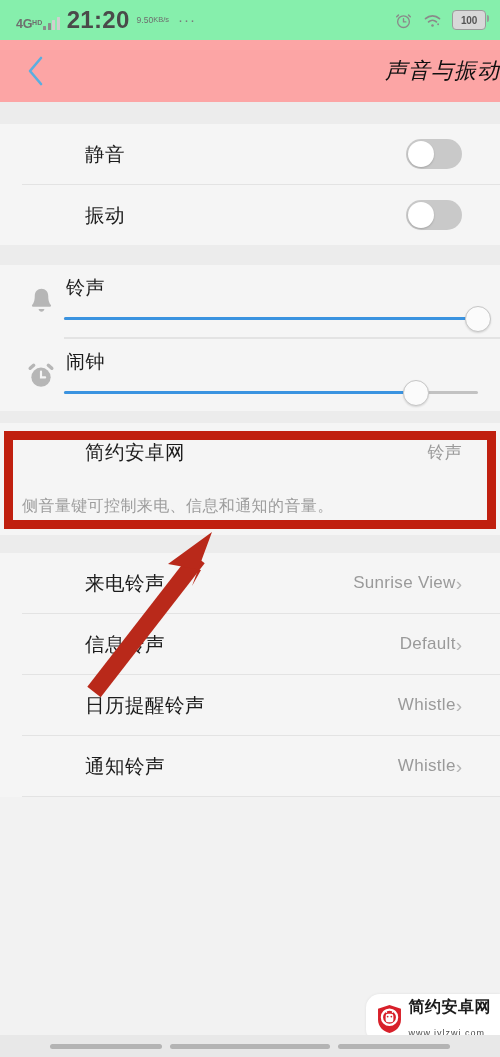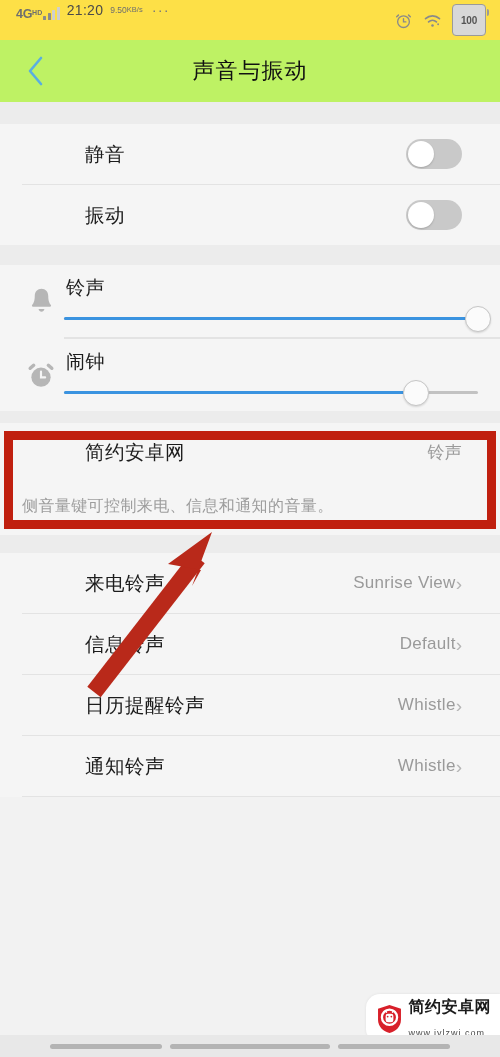--- a/index.html
+++ b/index.html
@@ -8,54 +8,55 @@
     font-family:"Liberation Sans","DejaVu Sans",sans-serif;
     background:#f2f2f2;
     color:#1a1a1a;
     position:relative;
     overflow:hidden;
   }
 
   
   .statusbar{
     height:40px; width:100%;
-    background:#fde047;
-    display:flex; align-items:flex-start;
+    background:#86efac;
+    display:flex; align-items:center;
     padding:0 14px 0 16px;
     position:relative;
   }
   .sb-left{display:flex;align-items:center;gap:7px;}
   .sig{display:flex;align-items:flex-end;position:relative;height:20px;}
   .sig-4g{font-size:12.5px;font-weight:bold;color:#6e6e6e;letter-spacing:-.3px;line-height:11px;}
   .sig-hd{font-size:7px;font-weight:bold;color:#6e6e6e;vertical-align:super;position:relative;top:-4px;}
   .bars{display:flex;align-items:flex-end;gap:1.5px;height:12px;margin-left:1px;}
   .bars i{display:block;width:3px;background:#8a8a8a;border-radius:.5px;}
   .bars i:nth-child(1){height:4px;}
   .bars i:nth-child(2){height:7px;}
   .bars i:nth-child(3){height:10px;background:#cfcfcf;}
   .bars i:nth-child(4){height:13px;background:#cfcfcf;}
-  .clock{font-size:14px;color:#4a4a4a;letter-spacing:.3px;font-weight:400;}
+  .clock{font-size:24px;color:#4a4a4a;letter-spacing:.3px;font-weight:700;}
   .netspeed{display:flex;align-items:flex-start;line-height:8px;color:#6e6e6e;}
   .netspeed .n1{font-size:8.5px;}
   .netspeed .n2{font-size:7.5px;}
   .dots{font-size:15px;color:#7a7a7a;letter-spacing:1px;margin-left:2px;line-height:10px;}
   .sb-right{position:absolute;right:14px;top:0;height:40px;display:flex;align-items:center;gap:9px;}
   .batt{
-    width:34px;height:32px;border:1.6px solid #9a9a9a;border-radius:4px;
+    width:34px;height:20px;border:1.6px solid #9a9a9a;border-radius:4px;
     display:flex;align-items:center;justify-content:center;position:relative;
     background:#d8d8d8;
   }
   .batt:after{content:"";position:absolute;right:-4px;top:4px;width:2.5px;height:7px;background:#9a9a9a;border-radius:0 2px 2px 0;}
   .batt span{font-size:10px;color:#555;font-weight:600;letter-spacing:-.2px;}
 
   
   .header{
-    height:62px;background:#bef264;
-    display:flex;align-items:center;justify-content:center;
+    height:62px;background:#fca5a5;
+    display:flex;align-items:center;justify-content:flex-end;
     position:relative;
+    font-style:italic;
   }
   .back{
     position:absolute;left:14px;top:0;height:62px;
     display:flex;align-items:center;padding:0 12px;cursor:pointer;
   }
   .page-title{font-size:22px;color:#111;letter-spacing:1px;}
 
   
   .gap{background:#ececec;width:100%;}
   .card{background:#f5f5f5;width:100%;}

